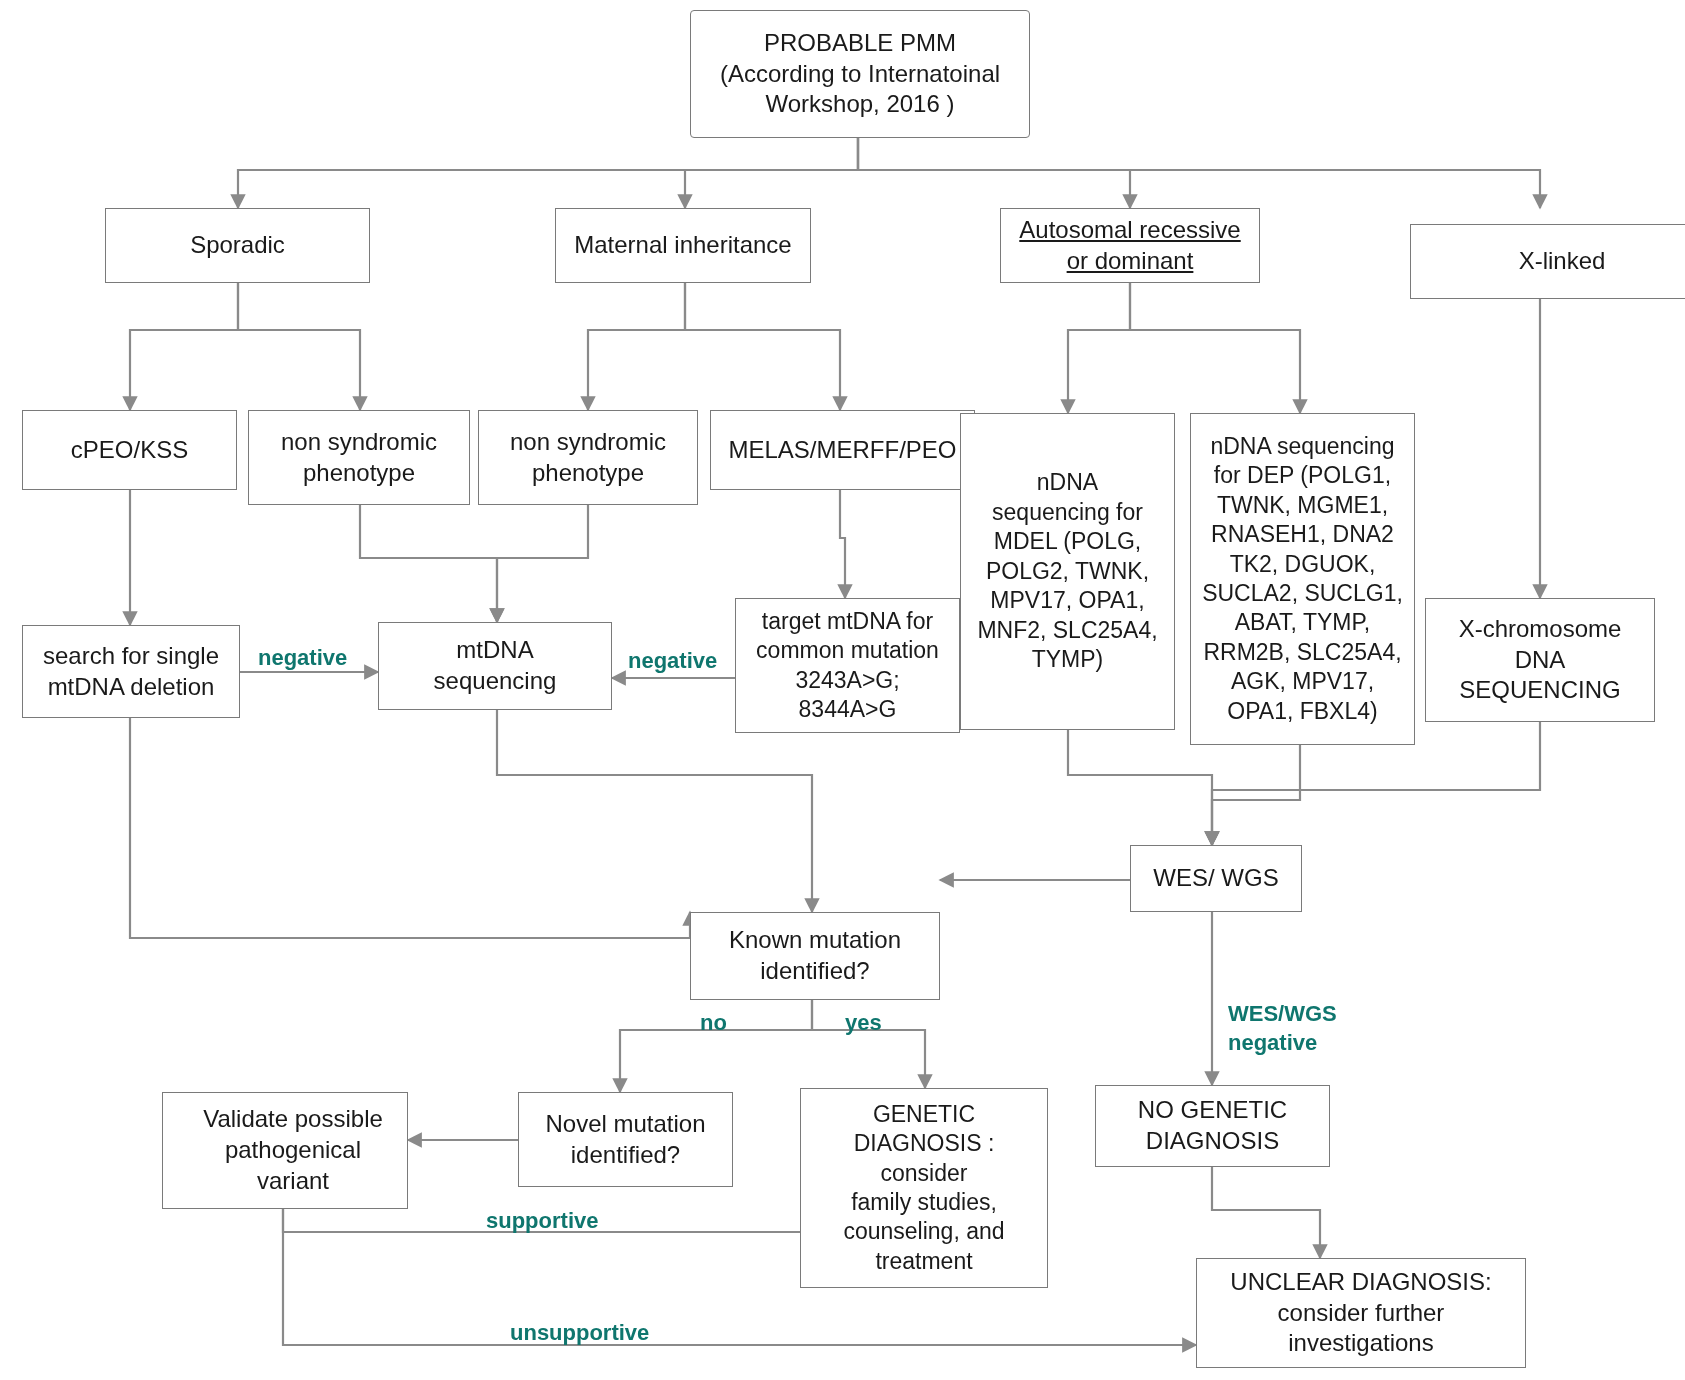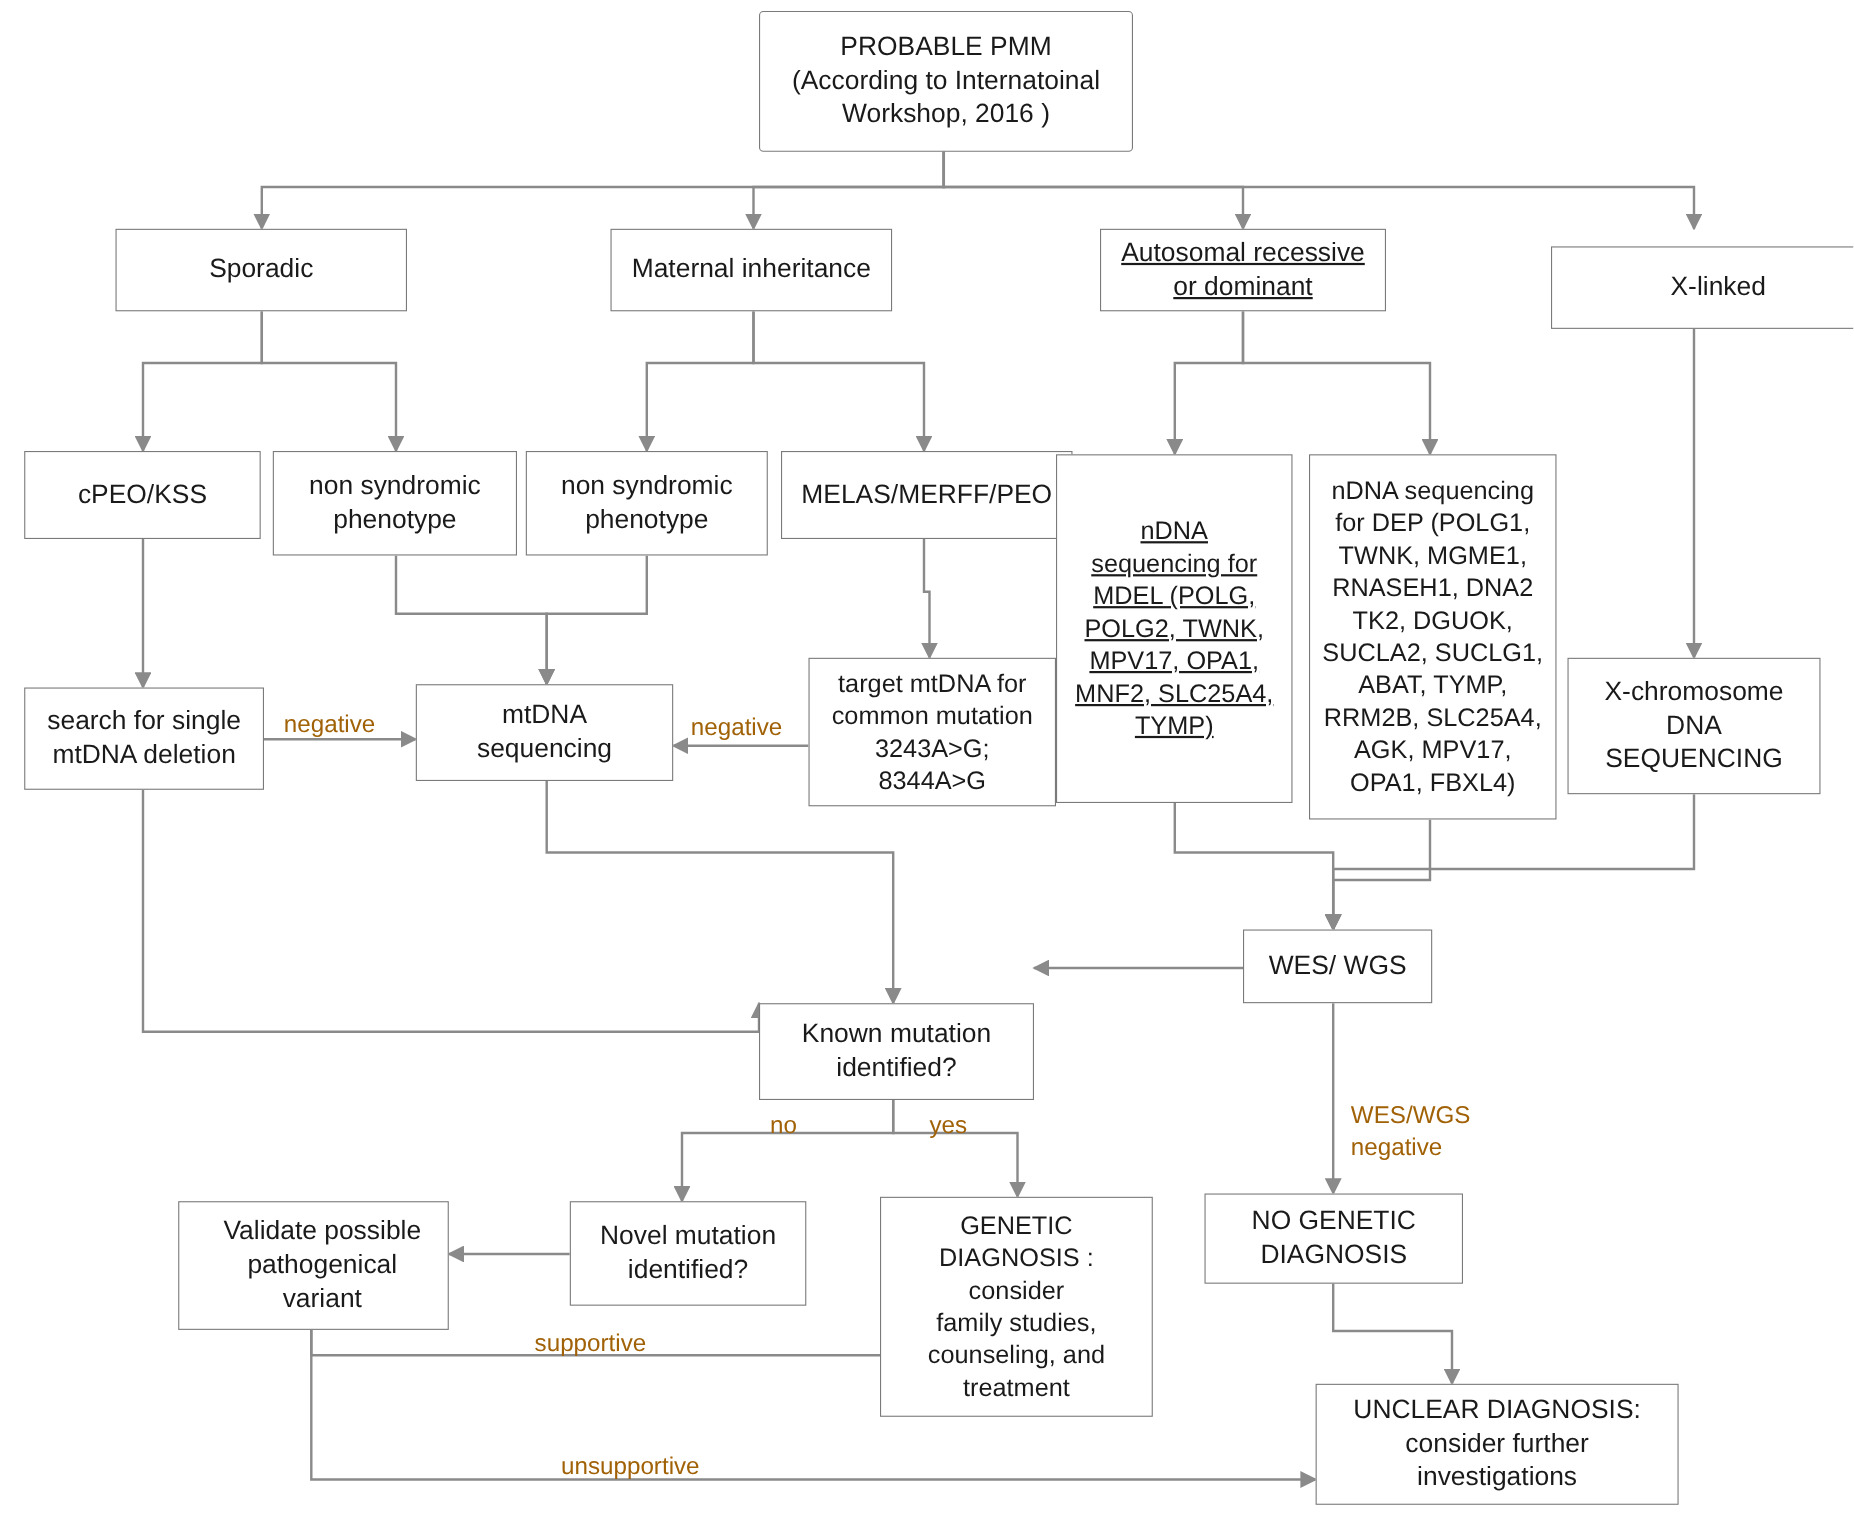--- a/index.html
+++ b/index.html
@@ -41,24 +41,25 @@
     z-index: 2;
   }
   .node.rounded {
     border-radius: 4px;
   }
   .f24 { font-size: 24px; }
   .f23 { font-size: 23px; }
   .edge-label {
     position: absolute;
     font-size: 22px;
-    color: #a16207;
+    color: #0f766e;
     white-space: nowrap;
     z-index: 3;
     background: transparent;
+    font-weight: bold;
   }
 </style>
 </head>
 <body>
 
 <div id="stage">
 
   <svg id="edges" viewBox="0 0 1685 1380" xmlns="http://www.w3.org/2000/svg">
     <defs>
       <marker id="arrow" viewBox="0 0 10 10" refX="9" refY="5" markerWidth="7" markerHeight="7" orient="auto-start-reverse">
@@ -138,21 +139,21 @@
   <div class="node f24" style="left:22px; top:410px; width:215px; height:80px;">cPEO/KSS</div>
 
   <div class="node f24" style="left:248px; top:410px; width:222px; height:95px;">non syndromic
 phenotype</div>
 
   <div class="node f24" style="left:478px; top:410px; width:220px; height:95px;">non syndromic
 phenotype</div>
 
   <div class="node f24" style="left:710px; top:410px; width:265px; height:80px;">MELAS/MERFF/PEO</div>
 
-  <div class="node f23" style="left:960px; top:413px; width:215px; height:317px;text-decoration:underline;">nDNA
+  <div class="node f23" style="left:960px; top:413px; width:215px; height:317px;">nDNA
 sequencing for
 MDEL (POLG,
 POLG2, TWNK,
 MPV17, OPA1,
 MNF2, SLC25A4,
 TYMP)</div>
 
   <div class="node f23" style="left:1190px; top:413px; width:225px; height:332px;">nDNA sequencing
 for DEP (POLG1,
 TWNK, MGME1,

